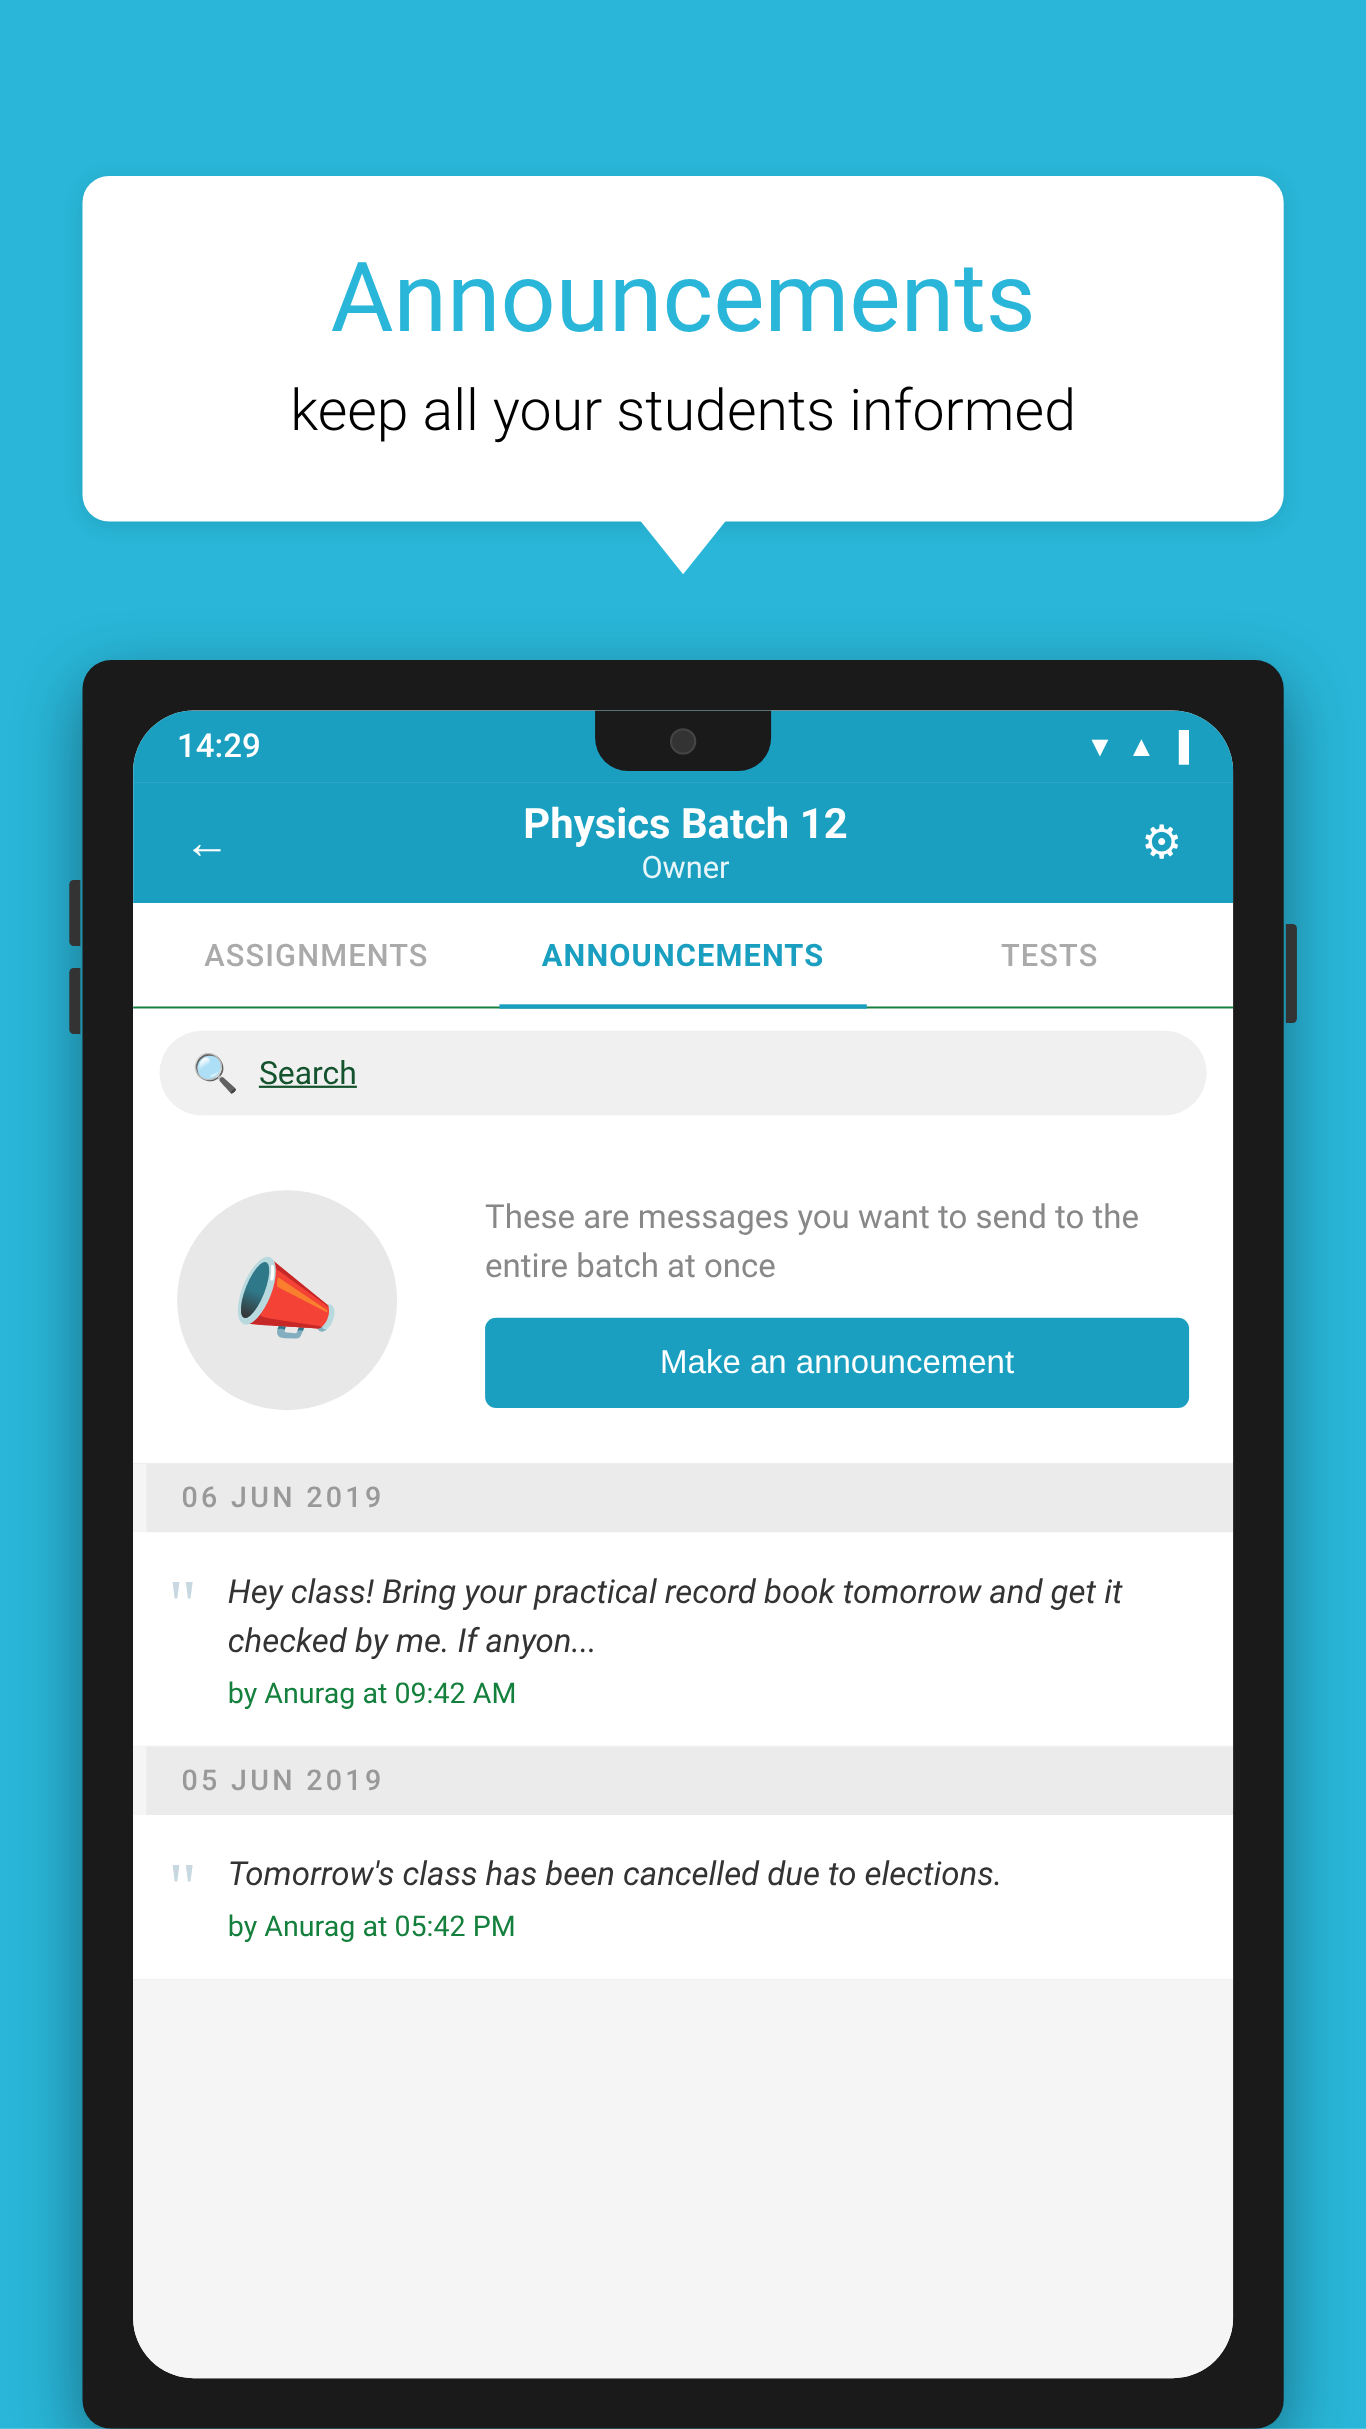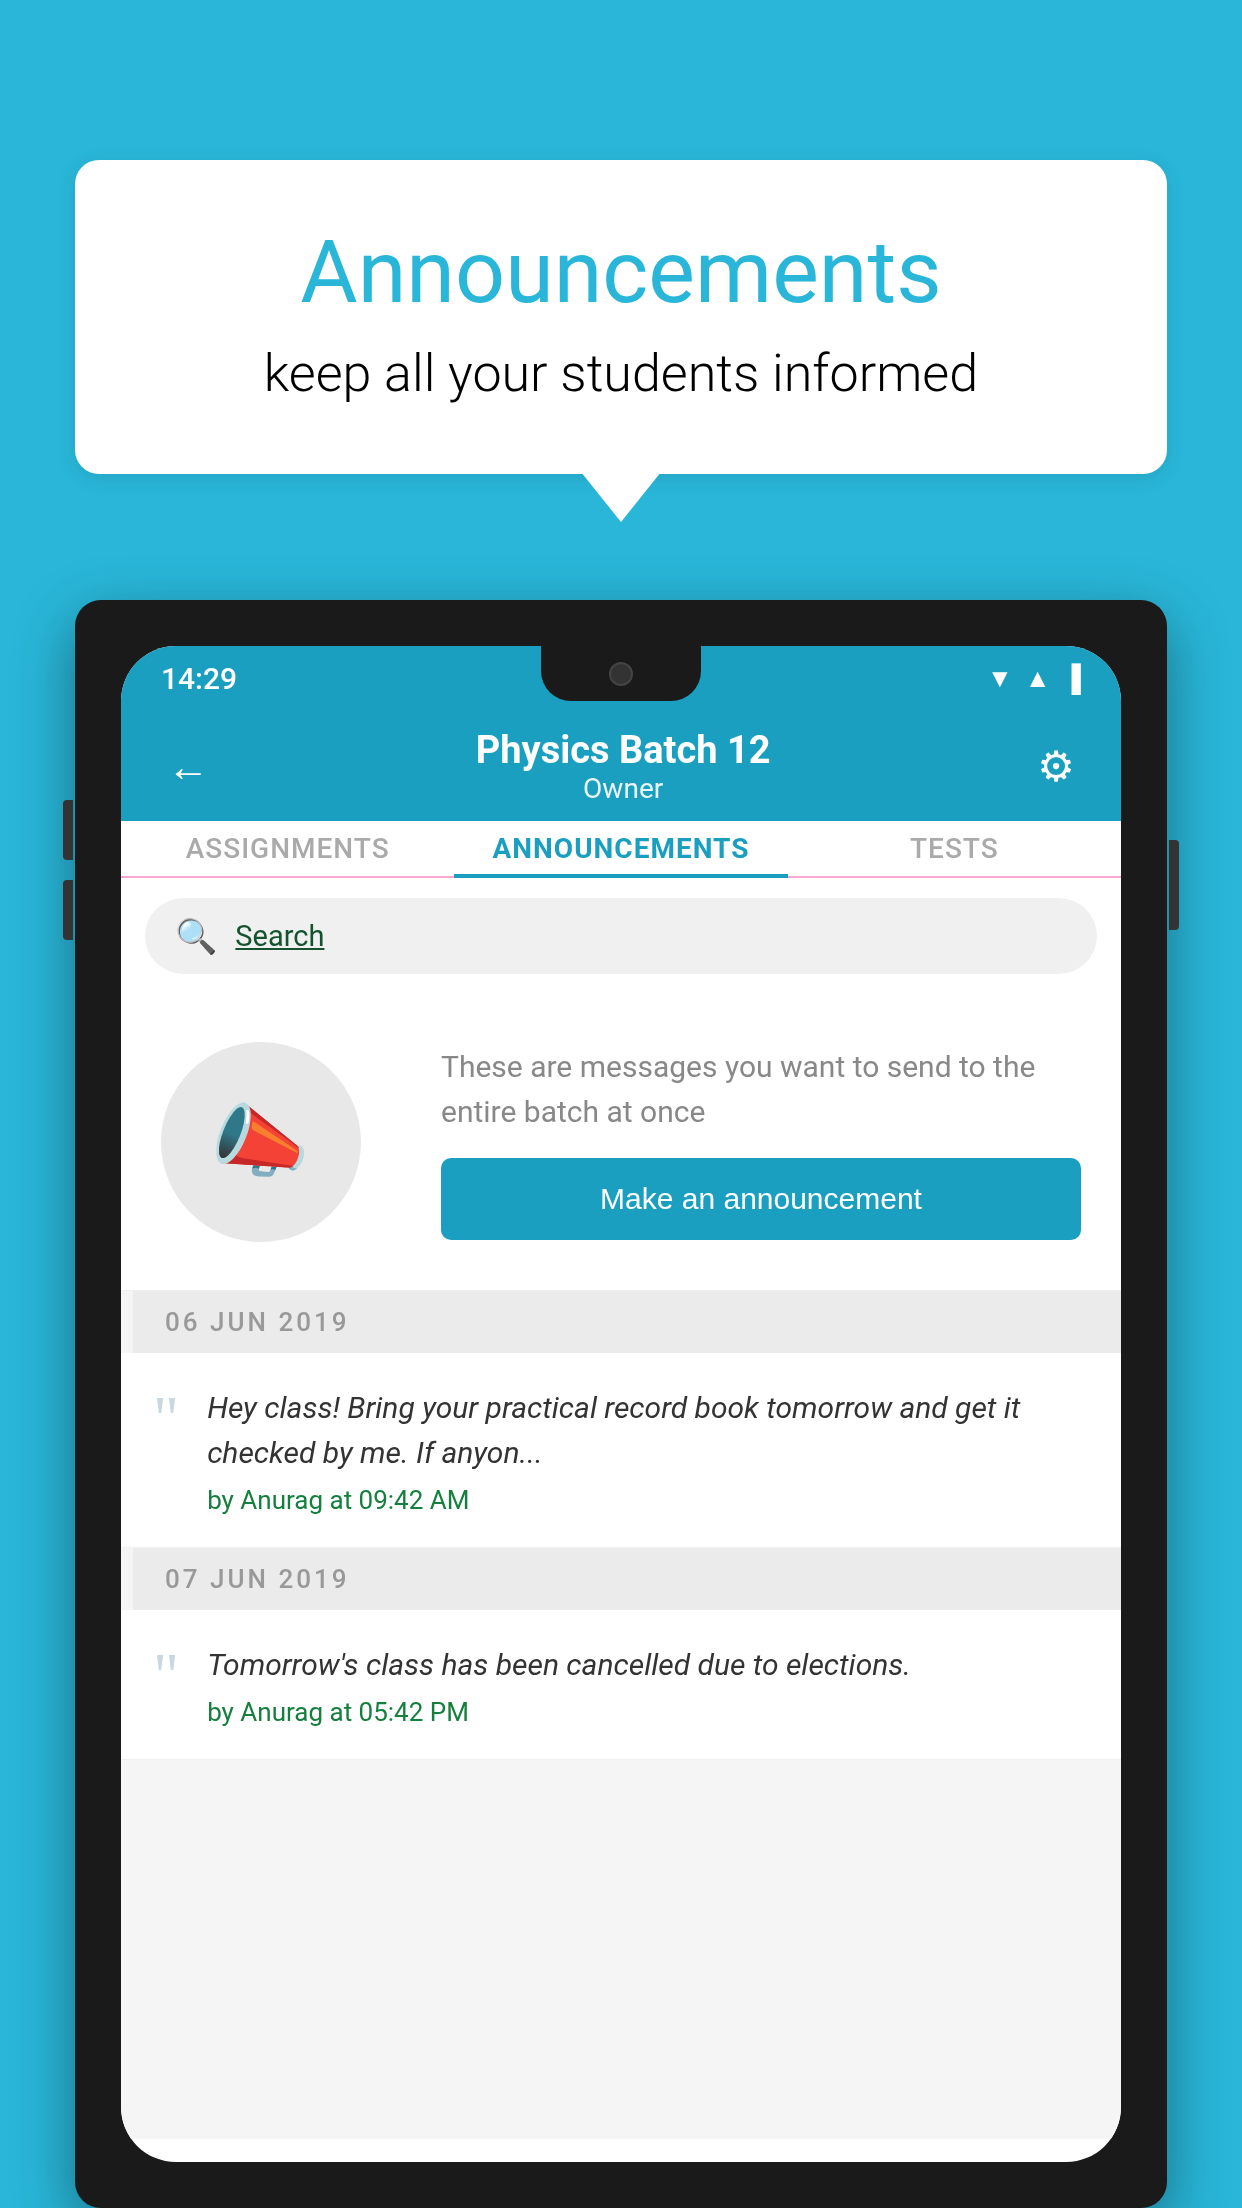--- a/index.html
+++ b/index.html
@@ -181,22 +181,22 @@
       color: white;
       font-size: 42px;
       cursor: pointer;
       padding: 10px;
     }
 
     
     .tabs-bar {
       background: white;
       display: flex;
-      border-bottom: 2px solid #f9a8d4;
-      height: 57px;
+      border-bottom: 2px solid #15803d;
+      height: 96px;
     }
 
     .tab-item {
       flex: 1;
       display: flex;
       align-items: center;
       justify-content: center;
       font-size: 28px;
       color: #aaa;
       font-weight: 500;
@@ -460,21 +460,21 @@
         <div class="date-separator">06  JUN  2019</div>
 
         <div class="announcement-item">
           <div class="quote-mark">"</div>
           <div class="announcement-content">
             <div class="announcement-text">Hey class! Bring your practical record book tomorrow and get it checked by me. If anyon...</div>
             <div class="announcement-meta">by Anurag at 09:42 AM</div>
           </div>
         </div>
 
-        <div class="date-separator">07  JUN  2019</div>
+        <div class="date-separator">05  JUN  2019</div>
 
         <div class="announcement-item">
           <div class="quote-mark">"</div>
           <div class="announcement-content">
             <div class="announcement-text">Tomorrow's class has been cancelled due to elections.</div>
             <div class="announcement-meta">by Anurag at 05:42 PM</div>
           </div>
         </div>
 
       </div>

